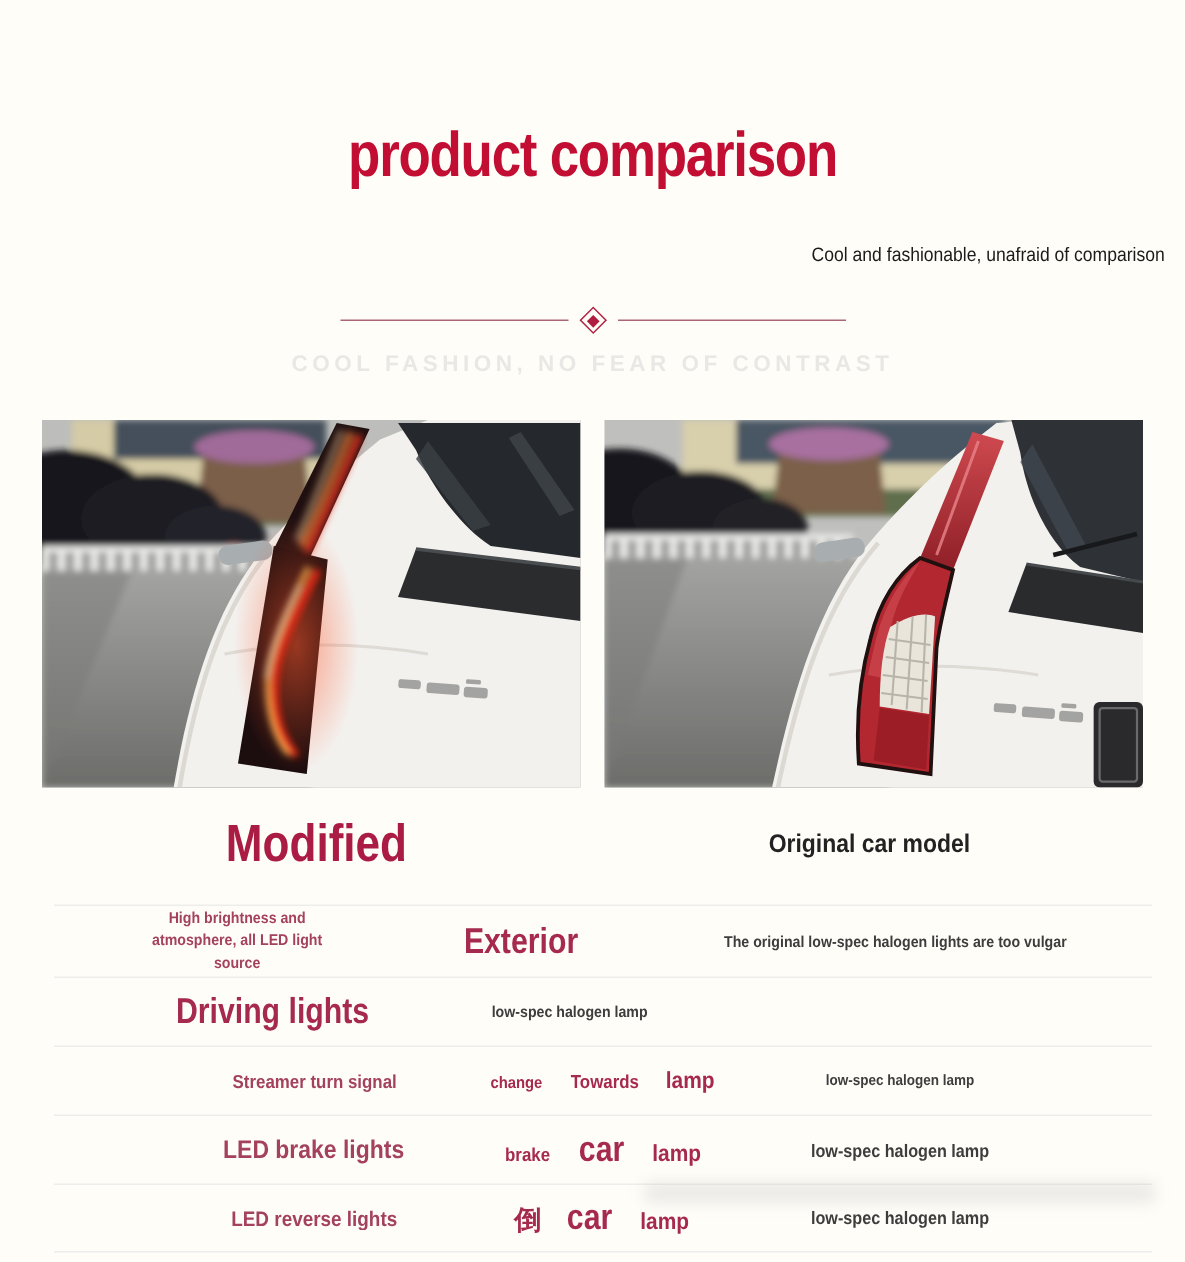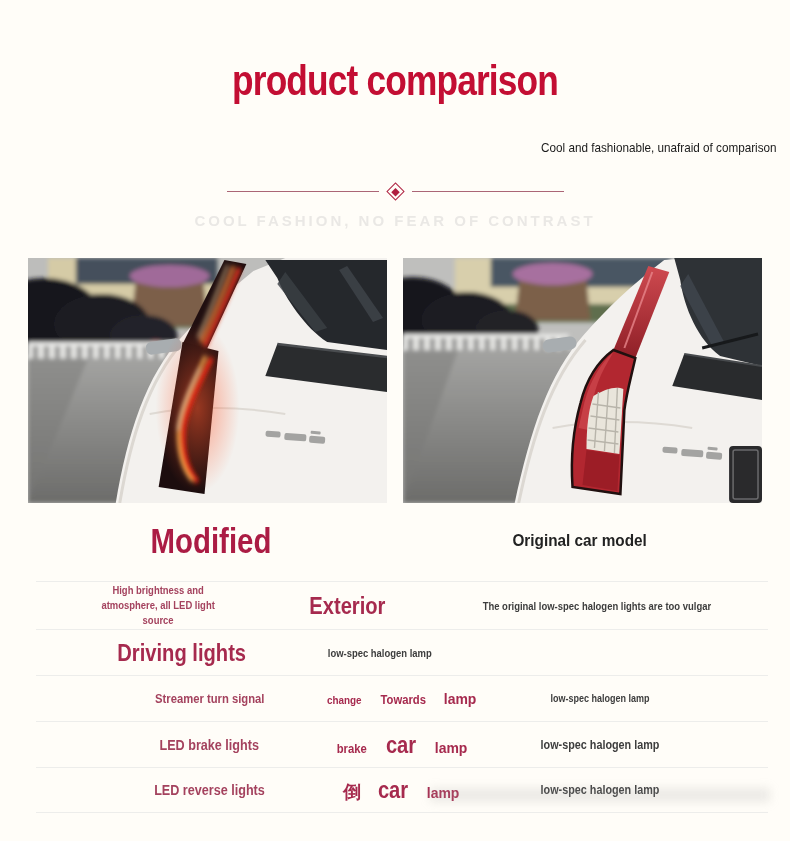--- a/index.html
+++ b/index.html
@@ -9,21 +9,21 @@
   }
   *{margin:0;padding:0;box-sizing:border-box;}
   html,body{width:790px;}
   body{
     height:841px;background:var(--bg);
     font-family:"Liberation Sans",sans-serif;overflow:hidden;position:relative;
   }
   .cond{display:inline-block;transform:scaleX(0.84);transform-origin:center;white-space:nowrap;}
   .cond2{display:inline-block;transform:scaleX(0.9);transform-origin:center;white-space:nowrap;}
 
-  .header{padding-top:58px;text-align:center;text-decoration:underline;}
+  .header{padding-top:80px;text-align:center;text-decoration:underline;}
   .title{font-size:42px;font-weight:bold;color:var(--accent);letter-spacing:-1px;line-height:1.1;}
   .subtitle{margin-top:36px;font-size:13px;color:#1a1a1a;text-align:right;}
 
   .divider-row{margin-top:30px;display:flex;align-items:center;justify-content:center;gap:10px;}
   .divider-line{width:152px;height:1px;background:var(--line-red);opacity:.85;}
   .diamond-outer{width:13px;height:13px;border:1.5px solid #b02444;transform:rotate(45deg);
     display:flex;align-items:center;justify-content:center;background:var(--bg);}
   .diamond-inner{width:6px;height:6px;background:#b01e3f;}
 
   .watermark{margin-top:14px;text-align:center;font-size:15px;font-weight:bold;
@@ -42,21 +42,21 @@
     height:46px;align-items:center;}
   .trow.r0{height:48px;gap:48px;}
   .trow:last-child{border-bottom:1px solid var(--divider);}
   .tcell{display:flex;align-items:center;justify-content:center;text-align:center;}
   .tcell.left{padding-left:56px;color:var(--table-red-sm);}
   .tcell.right{padding-right:44px;color:var(--text-dark);}
   .tcell.mid{color:var(--table-red-lg);column-gap:14px;align-items:baseline;}
   .l-xs{font-size:10.5px;font-weight:bold;} .l-xs .wrap{max-width:205px;white-space:normal;line-height:1.45;}
   .l-s{font-size:11px;font-weight:bold;}
   .l-m{font-size:12.5px;font-weight:bold;}
-  .l-lg{font-size:14px;font-weight:bold;}
+  .l-lg{font-size:17px;font-weight:bold;}
   .l-md{font-size:14px;font-weight:bold;}
   .r-xs{font-size:10.5px;font-weight:bold;}
   .r-xxs{font-size:10px;font-weight:bold;}
   .r-s{font-size:12px;font-weight:bold;}
   .mw{font-weight:bold;}
   .mw.s{font-size:11px;} .mw.m{font-size:12.5px;} .mw.l{font-size:15.5px;}
   .mw.xl{font-size:24px;} .mw.cn{font-size:18px;transform:none;}
 
   .bottom-smudge{position:absolute;left:430px;top:788px;width:340px;height:14px;
     background:rgba(170,170,170,.22);filter:blur(5px);}

